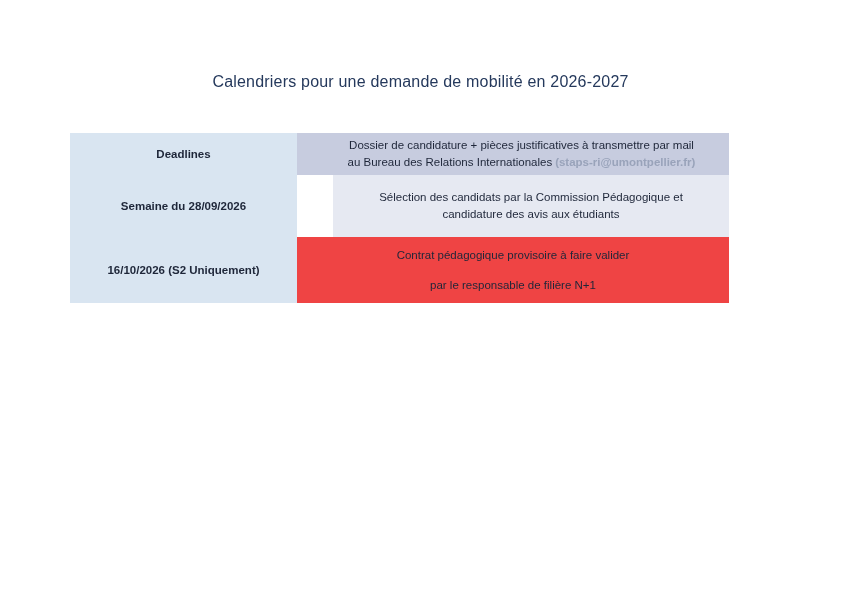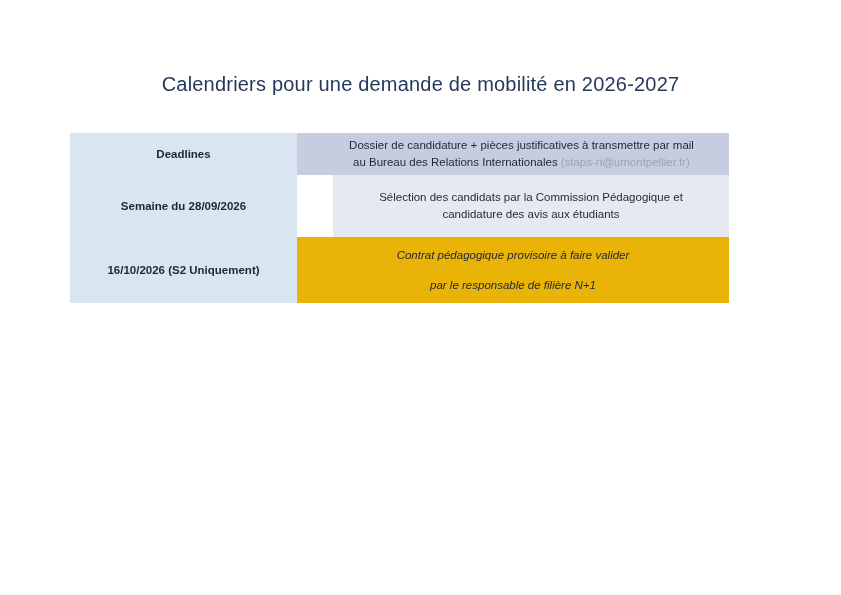--- a/index.html
+++ b/index.html
@@ -14,21 +14,21 @@
     height: 595px;
     background: #ffffff;
     overflow: hidden;
   }
   .title {
     position: absolute;
     top: 73px;
     left: 0;
     width: 841px;
     text-align: center;
-    font-size: 20px;
+    font-size: 16px;
     letter-spacing: 0.2px;
     color: #25395C;
   }
   .table {
     position: absolute;
     left: 70px;
     top: 133px;
     display: grid;
     grid-template-columns: 227px 432px;
     grid-template-rows: 42px 62px 66px 62px;
@@ -50,24 +50,25 @@
   .header-cell {
     background: #D9E5F1;
     font-weight: bold;
   }
   .deadline-cell {
     background: #D9E5F1;
     font-weight: bold;
   }
   .demarche-1 { background: #C7CCDF; padding-left: 25px; }
   .demarche-2 { background: #E6E9F2; margin-left: 36px; }
-  .demarche-3 { background: #eab308; font-style: italic; }
+  .demarche-3 { background: #ef4444; }
   .email {
     color: #99A3BA;
     margin-left: 3px;
+    font-weight: bold;
   }
 </style>
 </head>
 <body>
 
 <div class="page">
 
   <div class="title">Calendriers pour une demande de mobilité en 2026-2027</div>
 
   <div class="table">

